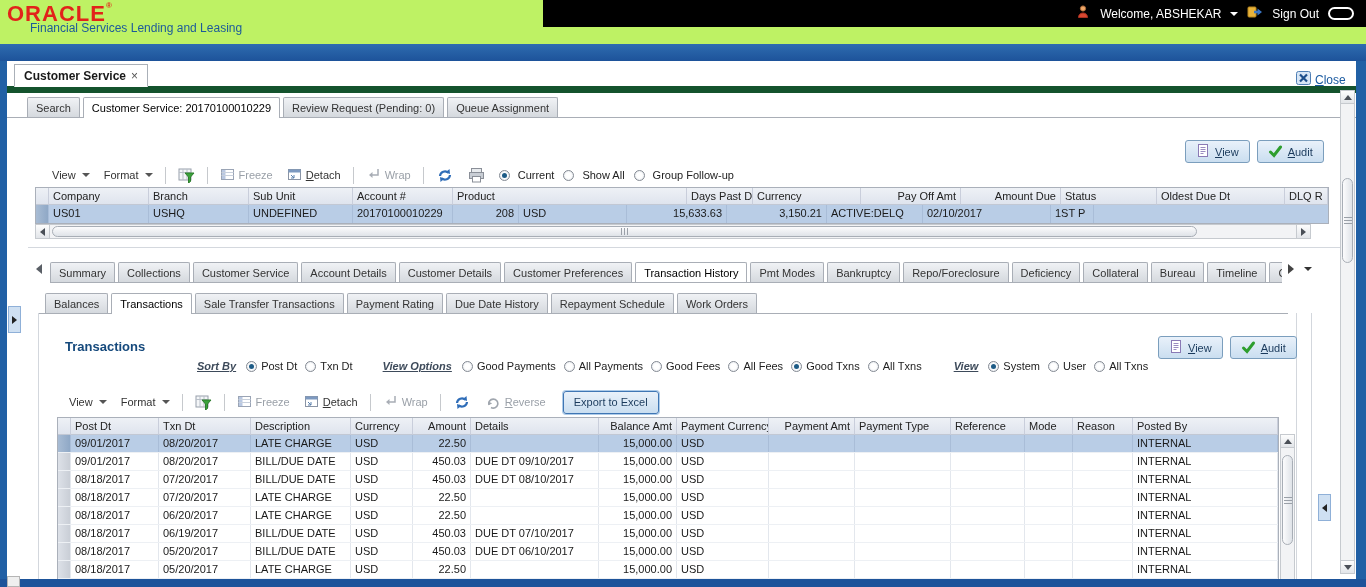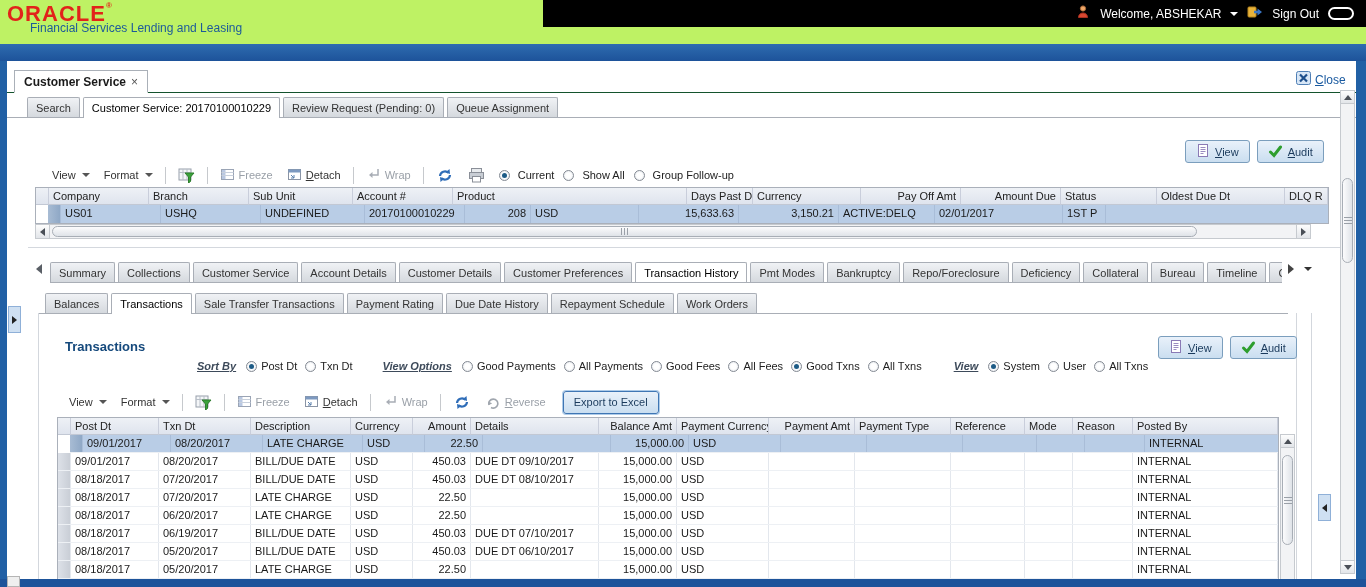--- a/index.html
+++ b/index.html
@@ -20,21 +20,21 @@
   .frame-left { position:absolute; left:0; top:61px; width:7px; height:518px; background:#2160a5; }
   .frame-right { position:absolute; left:1356px; top:61px; width:10px; height:518px; background:#2160a5; }
   .blue-bottom { position:absolute; left:0; top:579px; width:1366px; height:8px; background:#1d539a; }
 
   
   .tabrow { display:flex; align-items:flex-end; border-bottom:1px solid #a9aeb6; }
   .tab { flex:0 0 auto; background:linear-gradient(#f0f2f5,#d5d9de); border:1px solid #a9aeb6; border-bottom:none; border-radius:2px 2px 0 0; padding:4px 8px 3px; margin-right:3px; color:#333; white-space:nowrap; cursor:default; }
   .tab.active { background:#fff; font-weight:normal; color:#000; position:relative; }
   .tab.active::after { content:''; position:absolute; left:0; right:0; bottom:-1px; height:1px; background:#fff; }
 
-  .wtab-row { position:absolute; left:7px; top:68px; width:1349px; height:25px; border-bottom:1px solid #14532d; }
+  .wtab-row { position:absolute; left:7px; top:68px; width:1349px; height:25px; border-bottom:7px solid #14532d; }
   .wtab { position:absolute; left:7px; bottom:-1px; background:#fff; border:1px solid #aab0b8; border-bottom:1px solid #fff; padding:4px 9px 3px; font-weight:bold; font-size:12px; }
   .wtab .x { color:#555; font-weight:normal; margin-left:5px; font-size:12px; }
   .close-link { position:absolute; left:1296px; top:71px; display:flex; align-items:center; gap:4px; color:#1a5aa0; font-size:12px; cursor:pointer; }
   .close-link .txt { display:inline-block; }
   .fl::first-letter { text-decoration:underline; }
 
   .ptab-row { position:absolute; left:7px; top:95px; width:1349px; height:23px; padding-left:20px; }
 
   
   .acc-title { position:absolute; left:40px; top:141px; font-size:14px; font-weight:bold; color:#15497c; }
@@ -57,21 +57,21 @@
   .rlabel { margin:0 8px 0 4px; color:#222; white-space:nowrap; }
   .seclabel { font-weight:bold; color:#3d4a5a; text-decoration:underline; margin-right:10px; white-space:nowrap;font-style:italic; }
 
   
   .grid { position:absolute; border:1px solid #aab0ba; background:#fff; }
   .grow { display:flex; height:18px; line-height:17px; border-bottom:1px solid #edf0f4; background:#fff; }
   .ghead { display:flex; height:17px; line-height:16px; }
   .ghead .cell { background:linear-gradient(#eef1f6,#dfe4ee); border-right:1px solid #c9cedb; border-bottom:1px solid #c2c8d4; color:#222; }
   .cell { padding:0 4px; overflow:hidden; white-space:nowrap; flex:0 0 auto; }
   .grow .cell { border-right:1px solid #e3e7ed; }
-  .grow.selrow { background:#b9cde6;margin-left:12px; }
+  .grow.selrow { background:#b9cde6; }
   .grow.selrow .cell { border-right:1px solid #a9bdd8; }
   .selcell { padding:0; background:linear-gradient(90deg,#dde1e8,#c9ced6); border-right:1px solid #b8bec8; }
   .selrow .selcell, .selcell.on { background:linear-gradient(90deg,#a8bcd4,#8fa8c6); }
   .num { text-align:right; }
 
   
   .a0{width:13px}.a1{width:100px}.a2{width:100px}.a3{width:104px}.a4{width:100px}.a5{width:234px}
   .a6{width:66px}.a7{width:108px}.a8{width:100px}.a9{width:100px}.a10{width:96px}.a11{width:128px}.a12{width:43px}
   
   .t0{width:13px}.t1{width:88px}.t2{width:92px}.t3{width:100px}.t4{width:62px}.t5{width:58px}.t6{width:128px}
@@ -267,21 +267,21 @@
       <div class="cell selcell a0"></div>
       <div class="cell a1">US01</div>
       <div class="cell a2">USHQ</div>
       <div class="cell a3">UNDEFINED</div>
       <div class="cell a4">20170100010229</div>
       <div class="cell a6 num">208</div>
       <div class="cell a7">USD</div>
       <div class="cell a8 num">15,633.63</div>
       <div class="cell a9 num">3,150.21</div>
       <div class="cell a10">ACTIVE:DELQ</div>
-      <div class="cell a11">02/01/2017</div>
+      <div class="cell a11">02/10/2017</div>
       <div class="cell a12">1ST P</div>
     </div>
   </div>
 
   <div class="sb-track-h">
     <div class="sb-btn">
         <span class="tri-l"></span>
       </div>
     <div class="thumb-h">
         <span class="grip-v3"></span>

